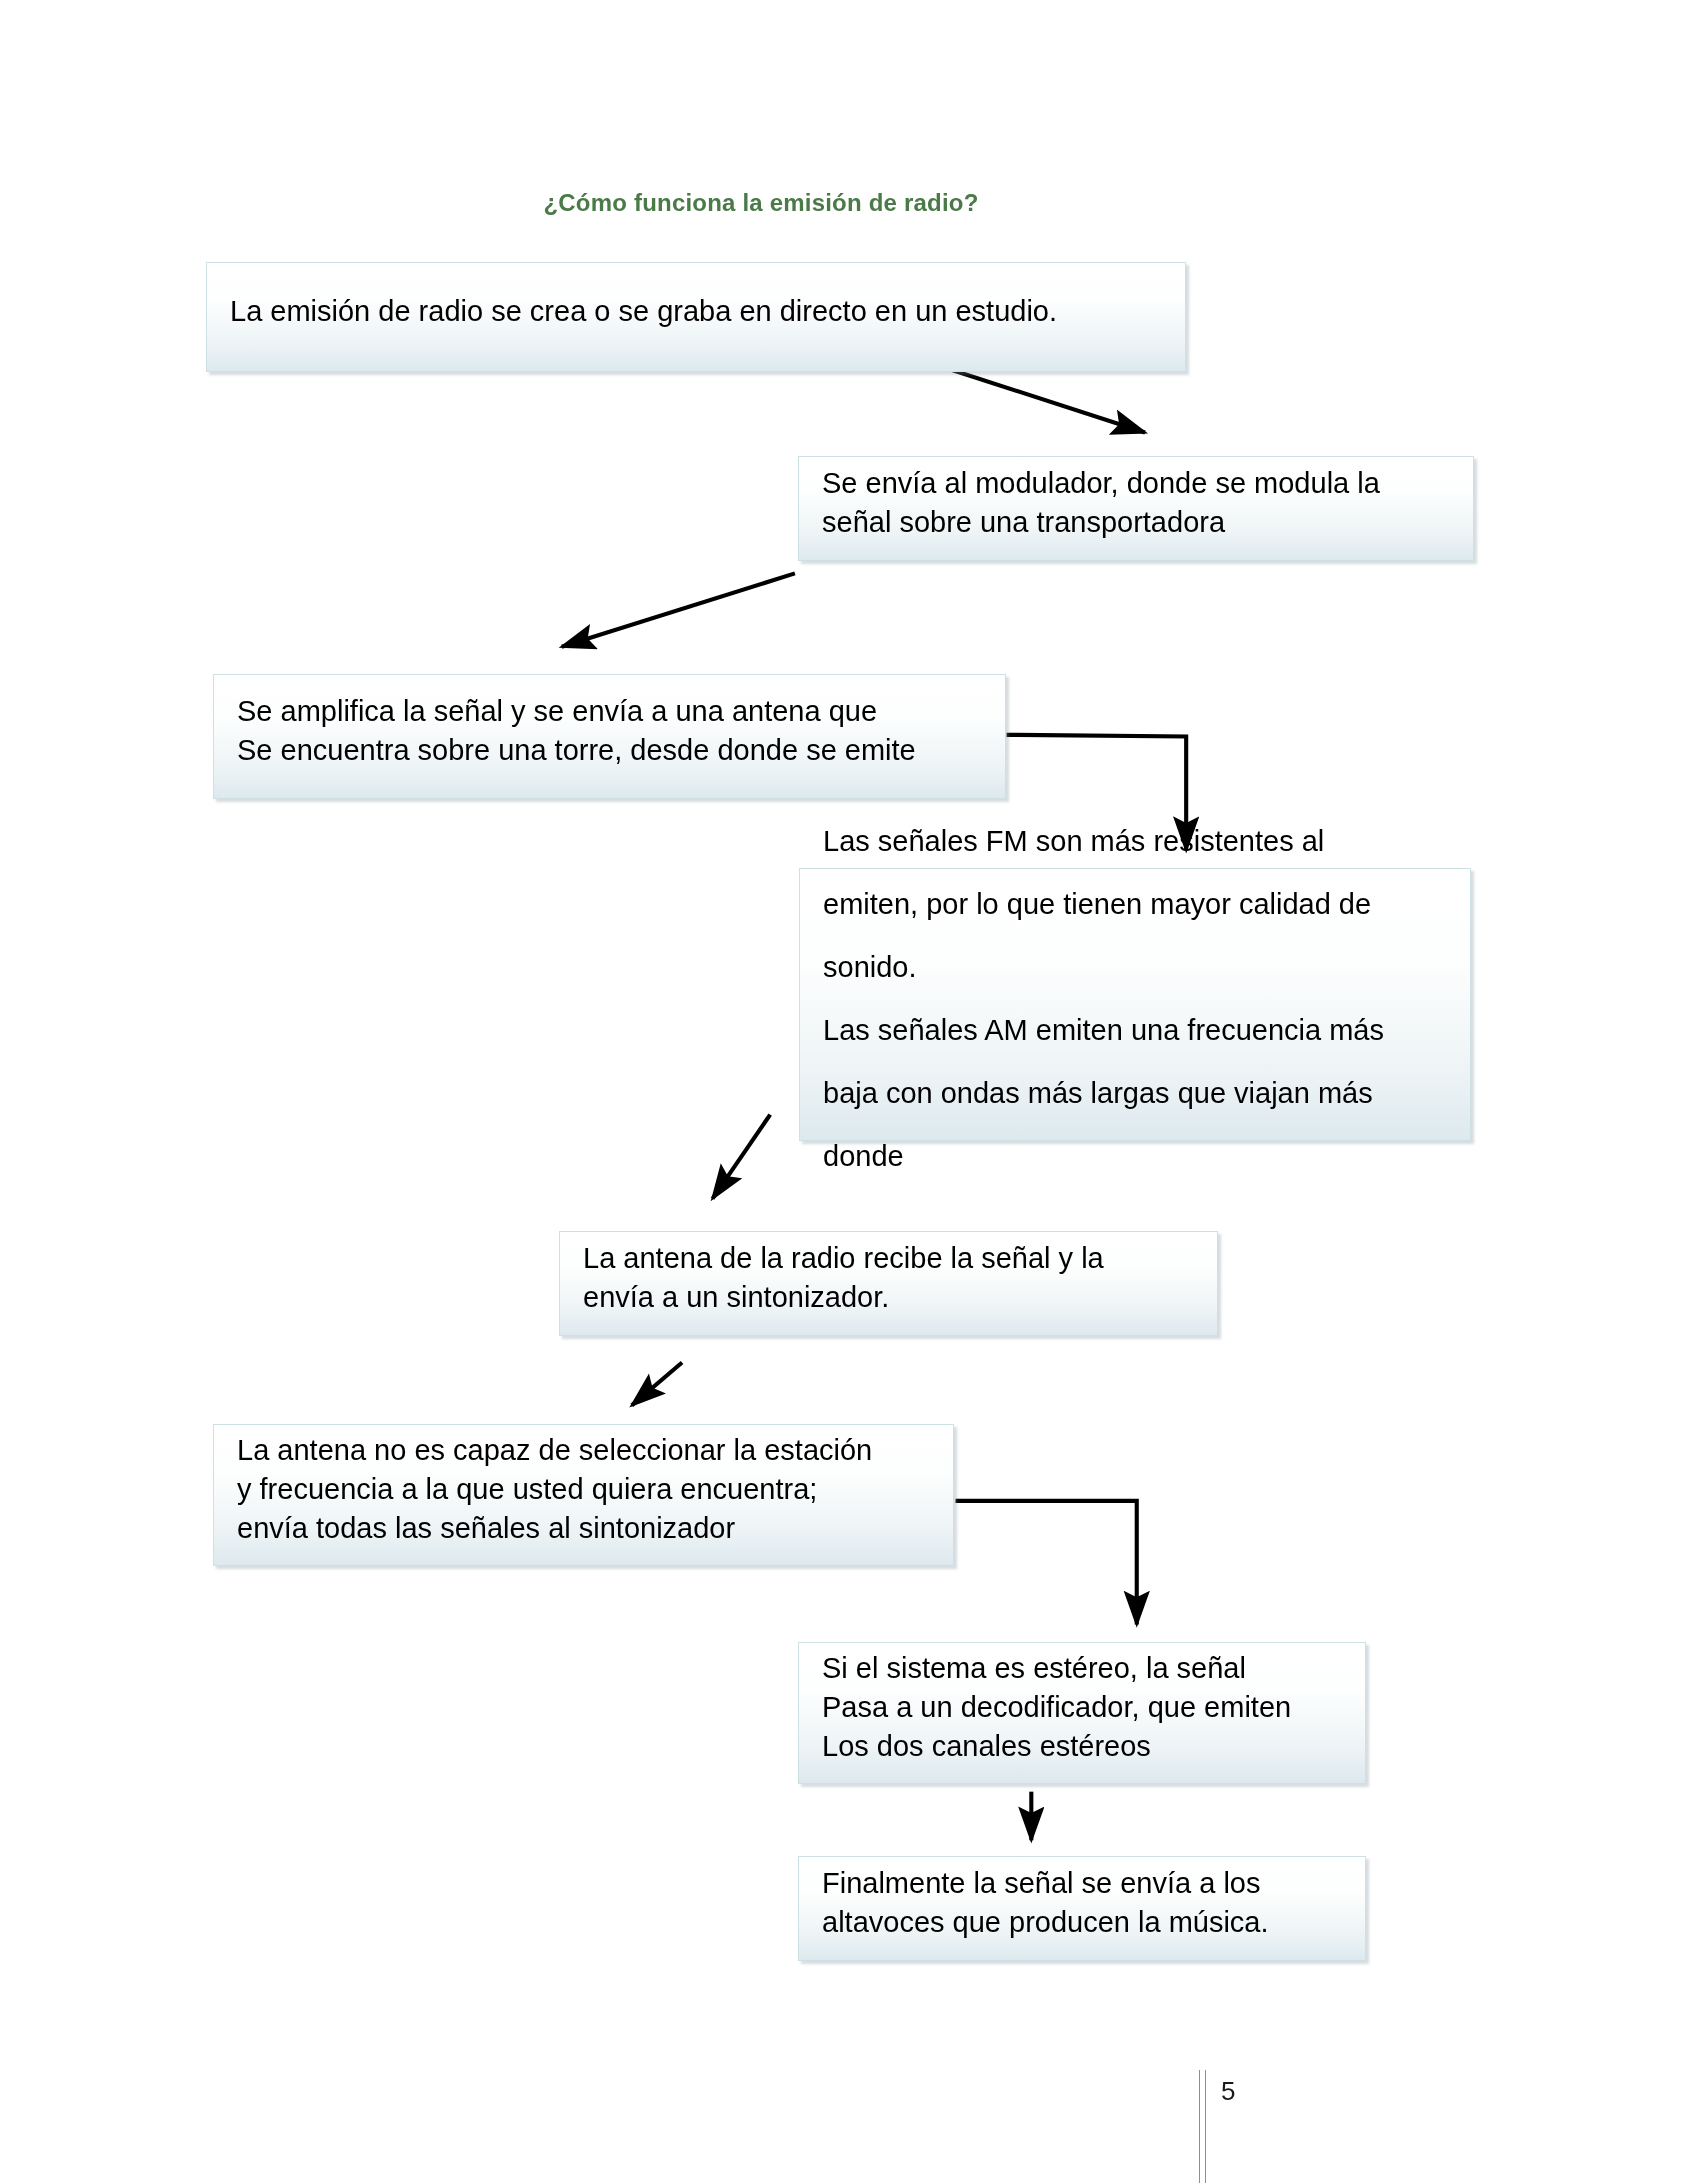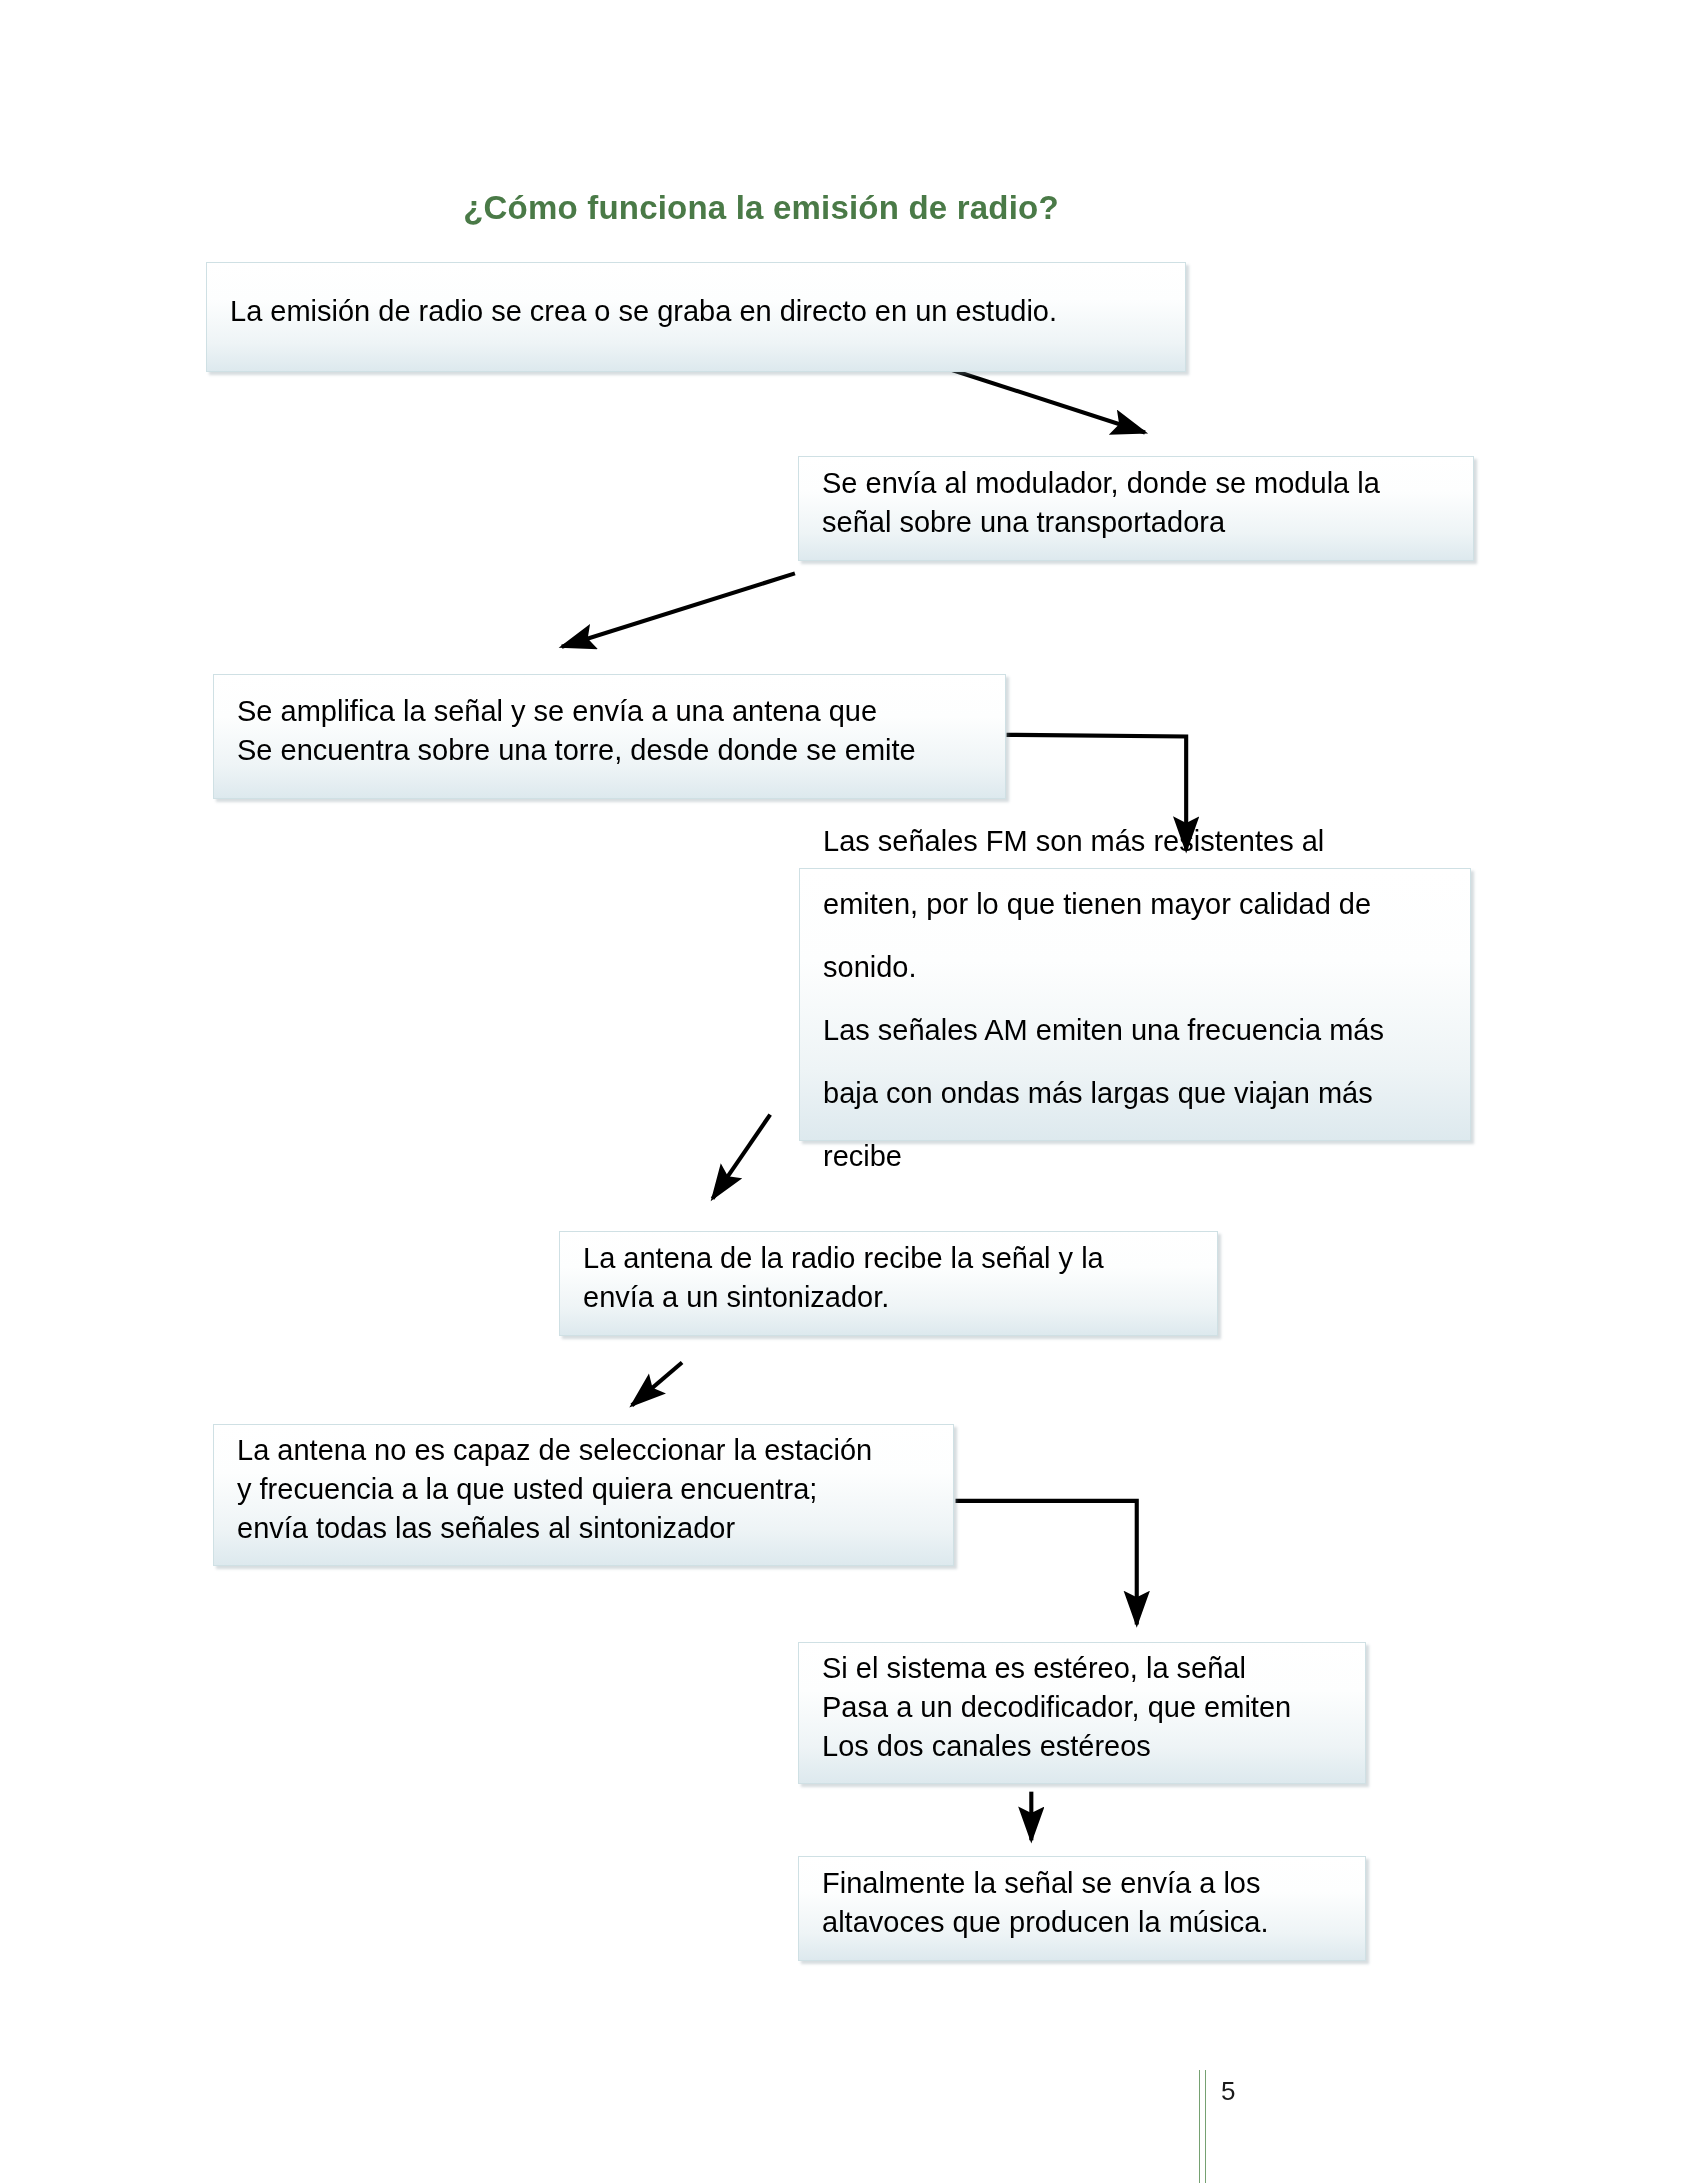--- a/index.html
+++ b/index.html
@@ -18,21 +18,21 @@
     overflow: hidden;
   }
 
   
   #doc-title {
     position: absolute;
     left: 0;
     top: 189px;
     width: 1522px;
     text-align: center;
-    font-size: 33px;
+    font-size: 24px;
     font-weight: bold;
     color: #4a7a47;
     letter-spacing: 0.2px;
   }
 
   
   .flow-box {
     position: absolute;
     box-sizing: border-box;
     border: 0.8px solid #cfe0e4;
@@ -141,21 +141,21 @@
     <span class="line">Se amplifica la señal y se envía a una antena que</span>
     <span class="line">Se encuentra sobre una torre, desde donde se emite</span>
   </div>
 
   <div class="flow-box" id="box-4">
     <span class="line">Las señales FM son más resistentes al</span>
     <span class="line">emiten, por lo que tienen mayor calidad de</span>
     <span class="line">sonido.</span>
     <span class="line">Las señales AM emiten una frecuencia más</span>
     <span class="line">baja con ondas más largas que viajan más</span>
-    <span class="line">recibe</span>
+    <span class="line">donde</span>
   </div>
 
   <div class="flow-box" id="box-5">
     <span class="line">La antena de la radio recibe la señal y la</span>
     <span class="line">envía a un sintonizador.</span>
   </div>
 
   <div class="flow-box" id="box-6">
     <span class="line">La antena no es capaz de seleccionar la estación</span>
     <span class="line">y frecuencia a la que usted quiera encuentra;</span>

